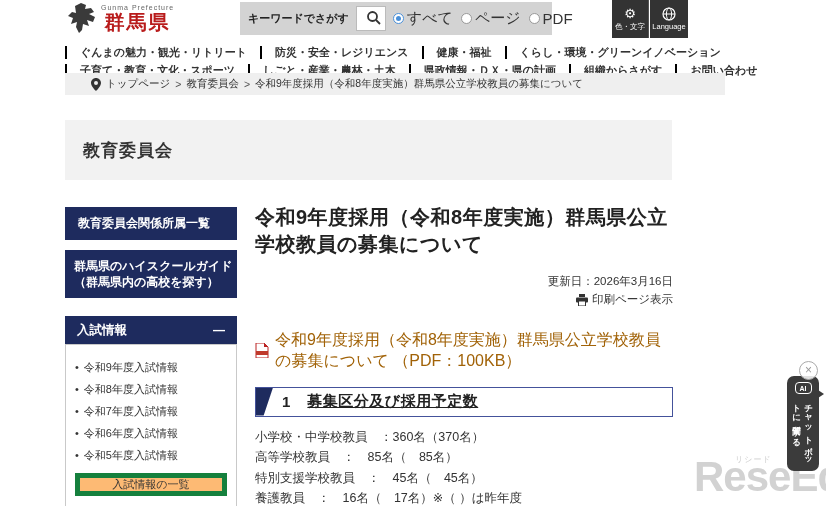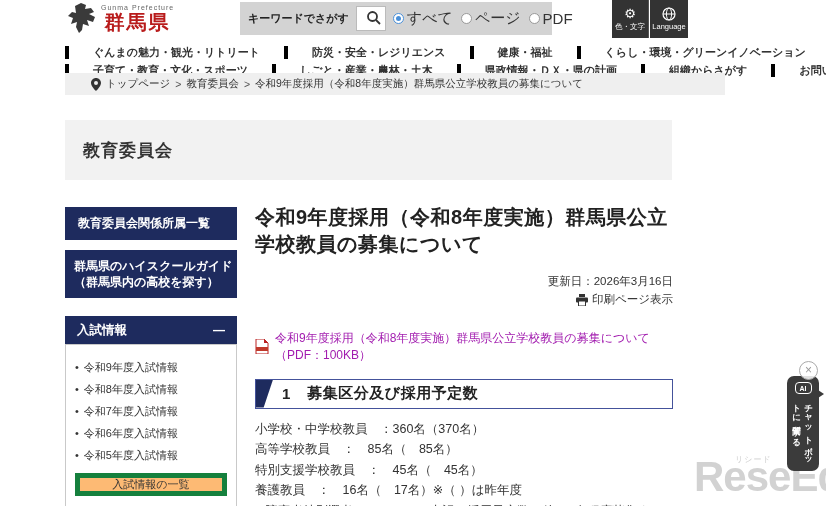--- a/index.html
+++ b/index.html
@@ -26,21 +26,21 @@
   .radio.sel .rdot::after { content:""; position:absolute; left:2px; top:2px; width:5px; height:5px; border-radius:50%; background:#4a90d9; }
   .hdr-btn { position:absolute; top:0; height:38px; background:#333; color:#fff; display:flex; flex-direction:column; align-items:center; justify-content:center; gap:1px; cursor:pointer; }
   .hdr-btn .bic { font-size:13px; line-height:14px; }
   .hdr-btn .blbl { font-size:7.5px; white-space:nowrap; }
   #btn-color { left:612px; width:37px; border-right:1px solid #555; }
   #btn-lang { left:650px; width:38px; }
 
   
   .nav { position:absolute; left:65px; top:44px; width:620px; }
   .nav-row { display:flex; height:16px; align-items:center; margin-bottom:2px; }
-  .nav-item { font-size:11px; font-weight:bold; color:#333; padding:0 24px; border-left:4px solid #000000; white-space:nowrap; cursor:pointer; line-height:13px; }
+  .nav-item { font-size:11px; font-weight:bold; color:#333; padding:0 13px; border-left:2px solid #000000; white-space:nowrap; cursor:pointer; line-height:13px; }
 
   
   .breadcrumb { position:absolute; left:65px; top:73px; width:660px; height:22px; background:#efefef; display:flex; align-items:center; gap:5px; font-size:10.5px; padding-left:26px; }
   .bc-link { cursor:pointer; }
   .bc-sep { color:#555; }
 
   
   .banner { position:absolute; left:65px; top:120px; width:607px; height:60px; background:#f2f2f2; display:flex; align-items:center; }
   .banner h2 { font-size:17px; font-weight:bold; color:#333; margin-left:18px; letter-spacing:1px; }
 
@@ -55,25 +55,25 @@
   .acc-item { font-size:11px; color:#333; margin:7px 0; cursor:pointer; white-space:nowrap; }
   .acc-item::before { content:"•"; margin-right:5px; color:#333; }
   .list-btn { margin-top:10px; border:5px solid #15803d; background:#fdba74; height:23px; display:flex; align-items:center; justify-content:center; font-size:11px; color:#333; cursor:pointer; }
 
   
   .main { position:absolute; left:255px; top:204px; width:418px; }
   .page-title { font-size:20px; font-weight:bold; color:#222; line-height:27px; letter-spacing:0.5px; }
   .meta { text-align:right; margin-top:16px; font-size:11.5px; color:#333; }
   .meta .print { margin-top:3px; display:inline-flex; align-items:center; gap:4px; cursor:pointer; }
   .pdf-row { margin-top:22px; display:flex; align-items:center; gap:6px; }
-  .pdf-link { font-size:12px; color:#a21caf; cursor:pointer; }
+  .pdf-link { font-size:16px; color:#a16207; cursor:pointer; }
   .sec-head { position:relative; margin-top:15px; height:30px; border:1px solid #44529b; background:#fff; display:flex; align-items:center; overflow:hidden; }
   .sec-accent { position:absolute; left:0; top:0; bottom:0; width:17px; background:#1e2b5e; clip-path:polygon(0 0,100% 0,45% 100%,0 100%); }
   .sec-num { margin-left:26px; font-size:15px; font-weight:bold; color:#222; }
-  .sec-title { margin-left:17px; font-size:15px; font-weight:bold; color:#222; letter-spacing:0.5px; }
+  .sec-title { margin-left:17px; font-size:15px; font-weight:bold; color:#222; letter-spacing:0.5px;text-decoration:underline; }
   .body-lines { margin-top:10px; }
   .body-line { font-size:12.5px; line-height:20.5px; color:#333; white-space:nowrap; }
 
   
   .chat-close { position:absolute; left:799px; top:361px; width:19px; height:19px; border:1.5px solid #aaa; border-radius:50%; background:rgba(255,255,255,.85); color:#999; font-size:12px; line-height:16px; text-align:center; cursor:pointer; z-index:4; }
   .chat-tab { position:absolute; left:787px; top:376px; width:32px; height:95px; background:#3b3b3b; border-radius:7px; display:flex; flex-direction:column; align-items:center; padding-top:6px; cursor:pointer; z-index:3; }
   .chat-tab::after { content:""; position:absolute; right:-5px; top:14px; border-left:6px solid #3b3b3b; border-top:4px solid transparent; border-bottom:4px solid transparent; }
   .ai-bubble { width:17px; height:12px; border:1.2px solid #fff; border-radius:4px; color:#fff; font-size:7px; font-weight:bold; text-align:center; line-height:11px; }
   .chat-label { margin-top:4px; writing-mode:vertical-rl; text-orientation:upright; color:#fff; font-size:8.5px; font-weight:bold; letter-spacing:1px; }
 

